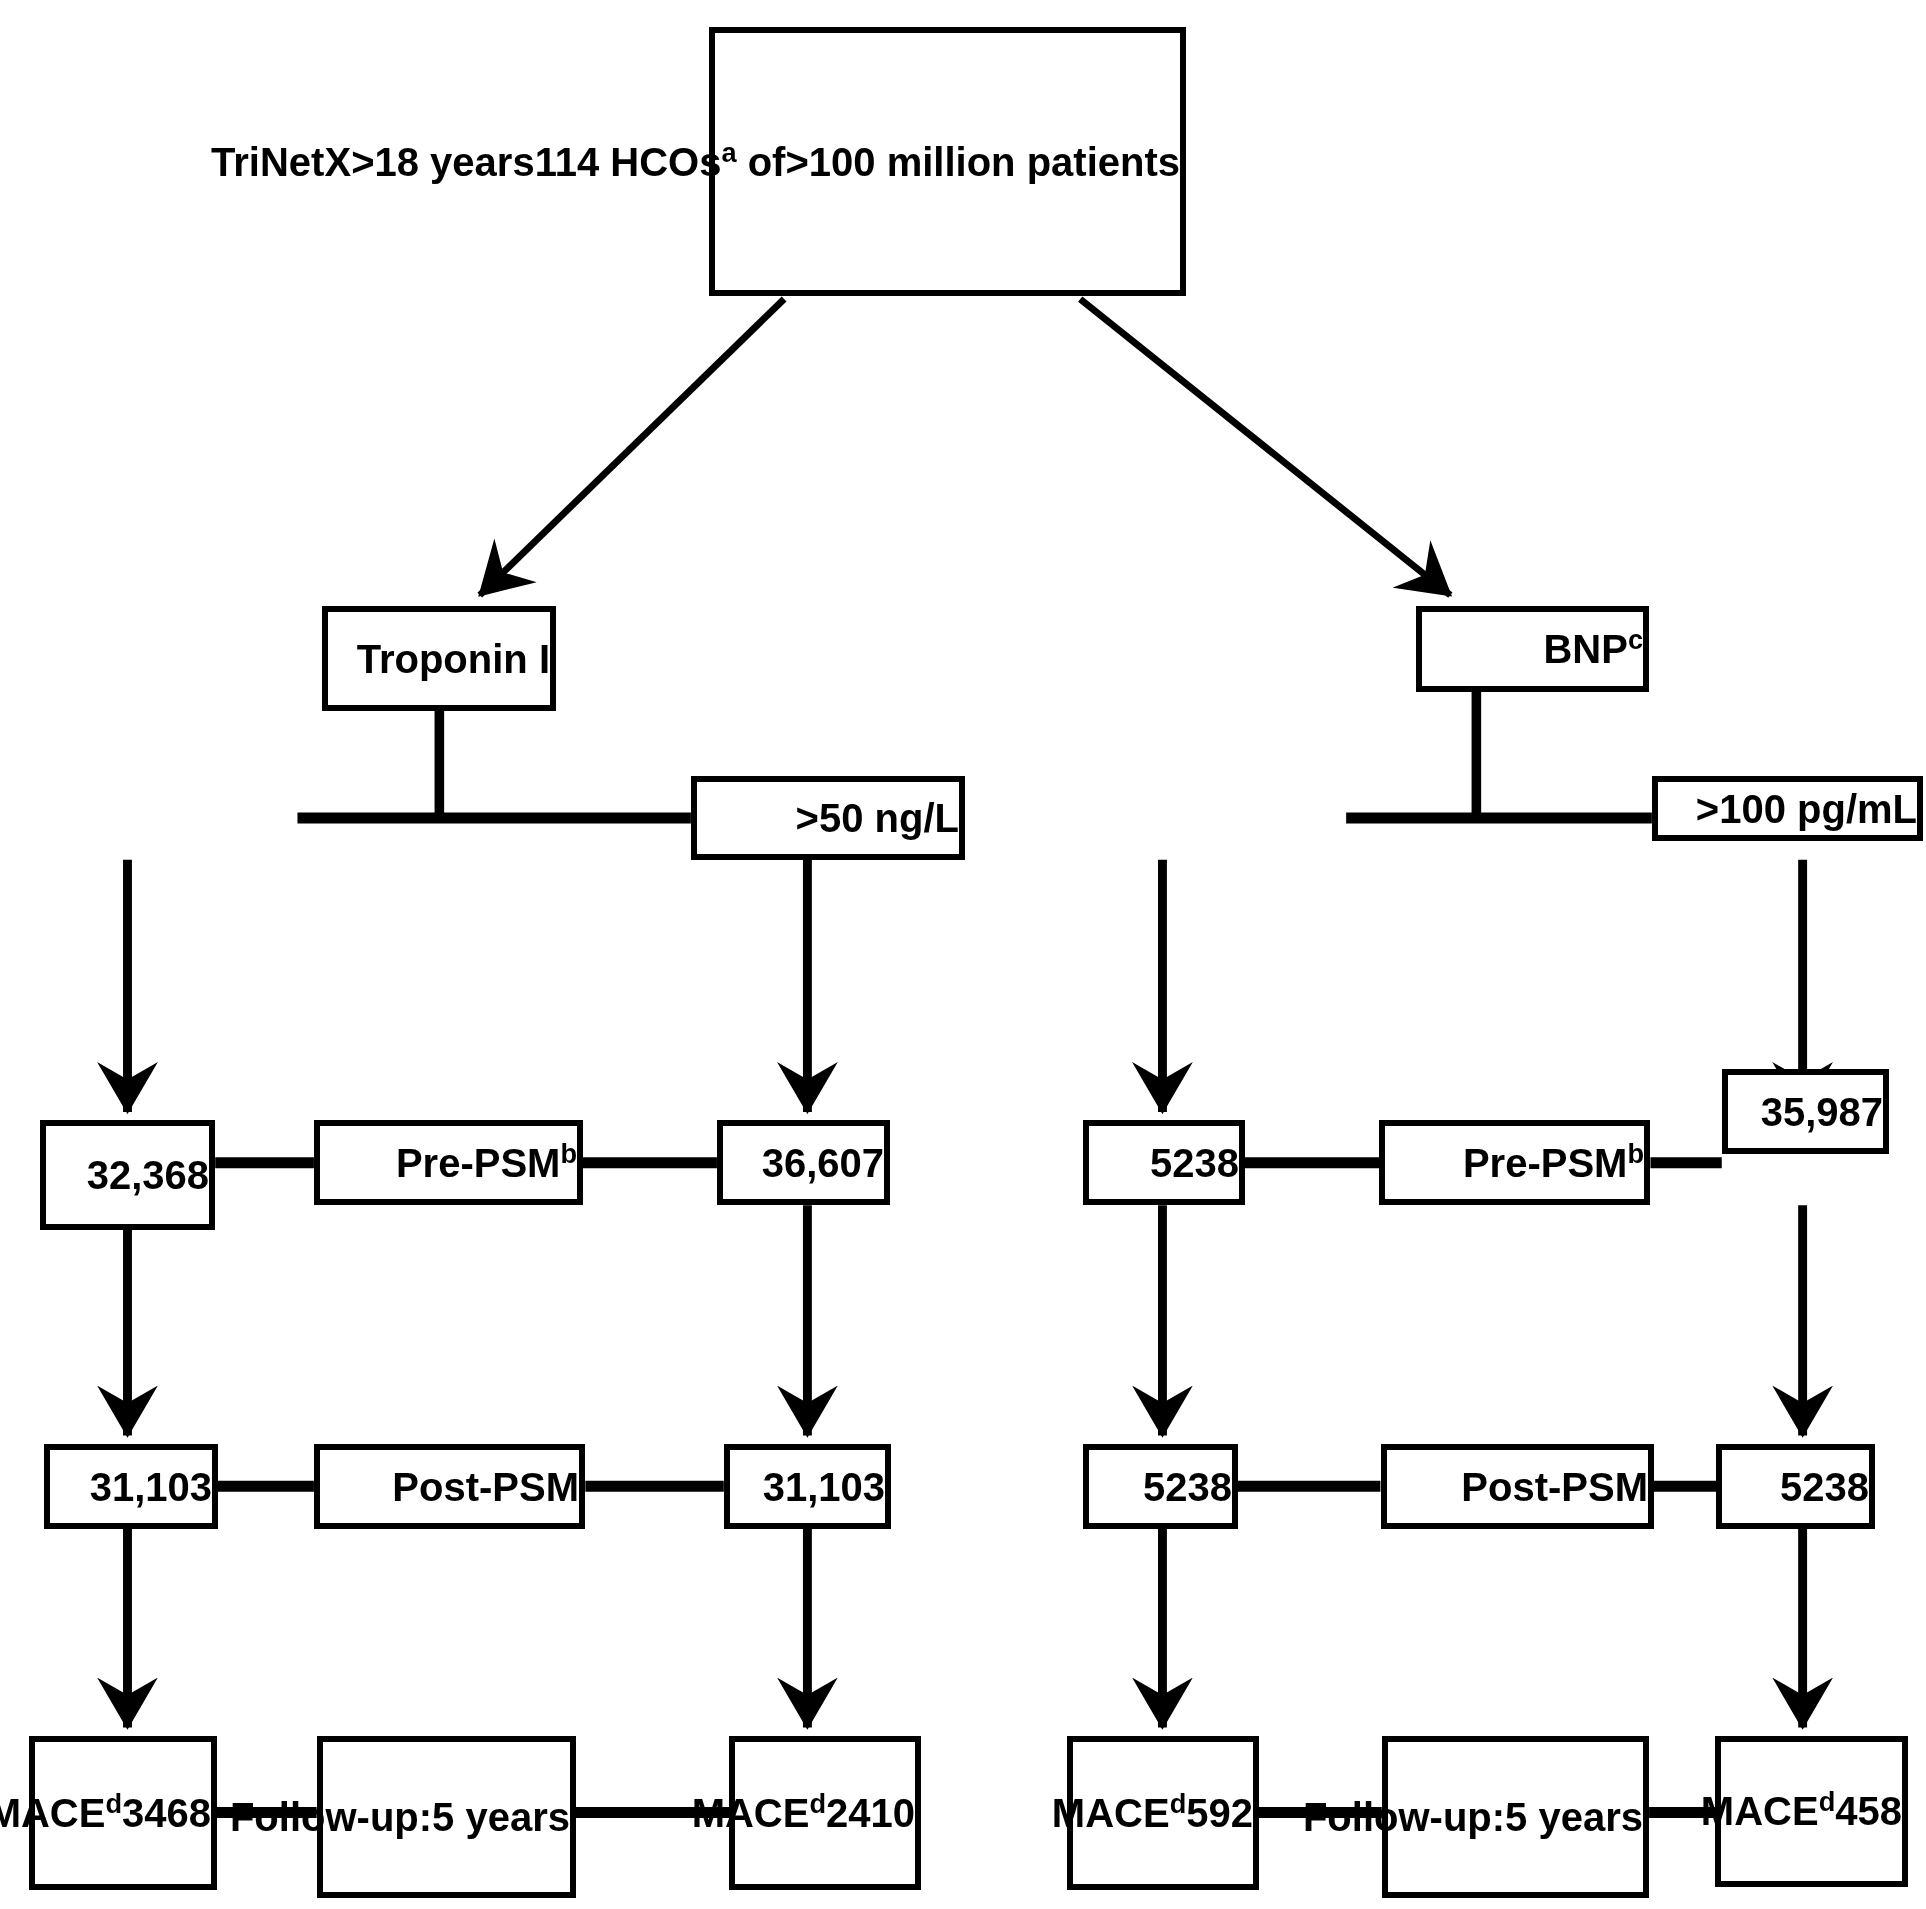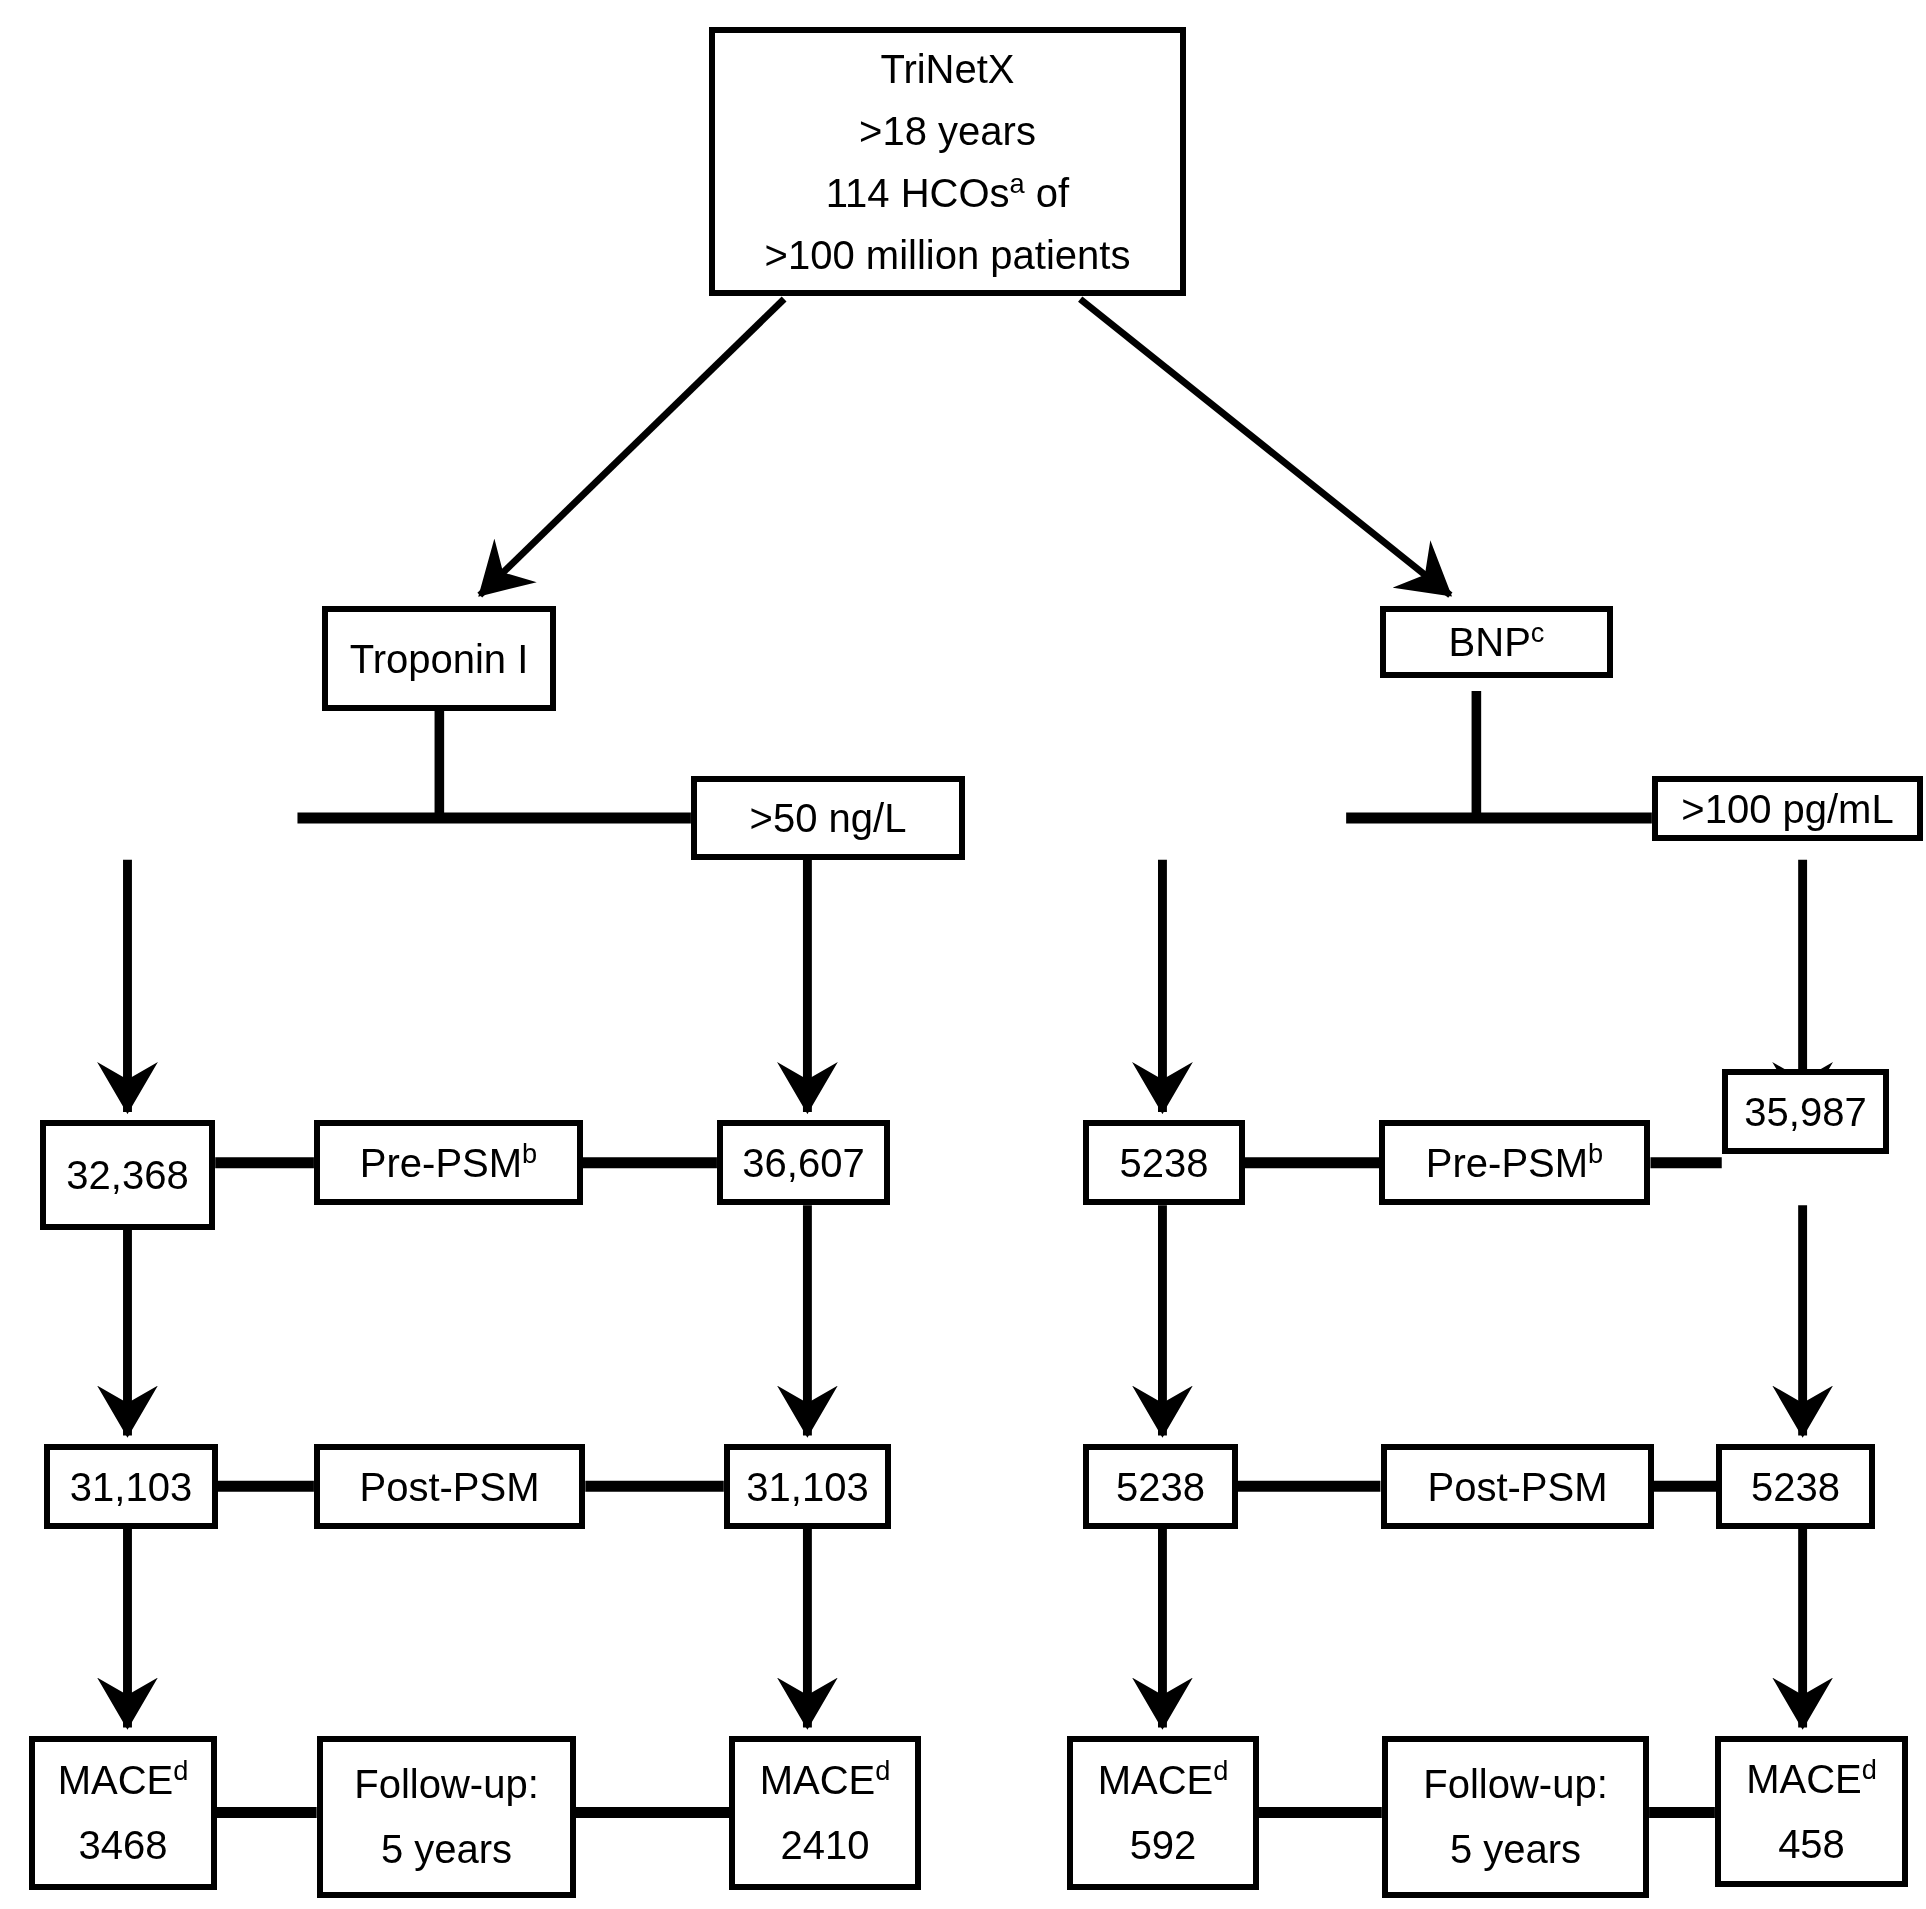--- a/index.html
+++ b/index.html
@@ -21,27 +21,28 @@
     top: 0;
     width: 1926px;
     height: 1910px;
   }
   .box {
     position: absolute;
     box-sizing: border-box;
     background: #ffffff;
     border: 6.2px solid #000000;
     display: flex;
-    flex-direction: column;
+    flex-direction: row;
     align-items: center;
-    justify-content: center;
+    justify-content: flex-end;
     text-align: center;
     font-size: 40px;
     line-height: 62px;
     white-space: nowrap;
+    font-weight: bold;
   }
   .box .line { display: block; }
   sup {
     font-size: 0.68em;
     line-height: 0;
     vertical-align: super;
   }
 </style>
 </head>
 <body>
@@ -98,21 +99,21 @@
   <div class="box" style="left:709px; top:27.4px; width:477px; height:269px;">
     <div class="line">TriNetX</div>
     <div class="line">&gt;18 years</div>
     <div class="line"><span>114 HCOs</span><sup>a</sup><span> of</span></div>
     <div class="line">&gt;100 million patients</div>
   </div>
 
   <div class="box" style="left:322px; top:606px; width:234px; height:105px;">
     <div class="line">Troponin I</div>
   </div>
-  <div class="box" style="left:1380px; top:606px; width:233px; height:72px;">
+  <div class="box" style="left:1416px; top:606px; width:233px; height:86px;">
     <div class="line"><span>BNP</span><sup>c</sup></div>
   </div>
 
   <div class="box" style="left:691px; top:776px; width:274px; height:84px;">
     <div class="line">&gt;50 ng/L</div>
   </div>
   <div class="box" style="left:1652px; top:776px; width:271px; height:65px;">
     <div class="line">&gt;100 pg/mL</div>
   </div>
 

